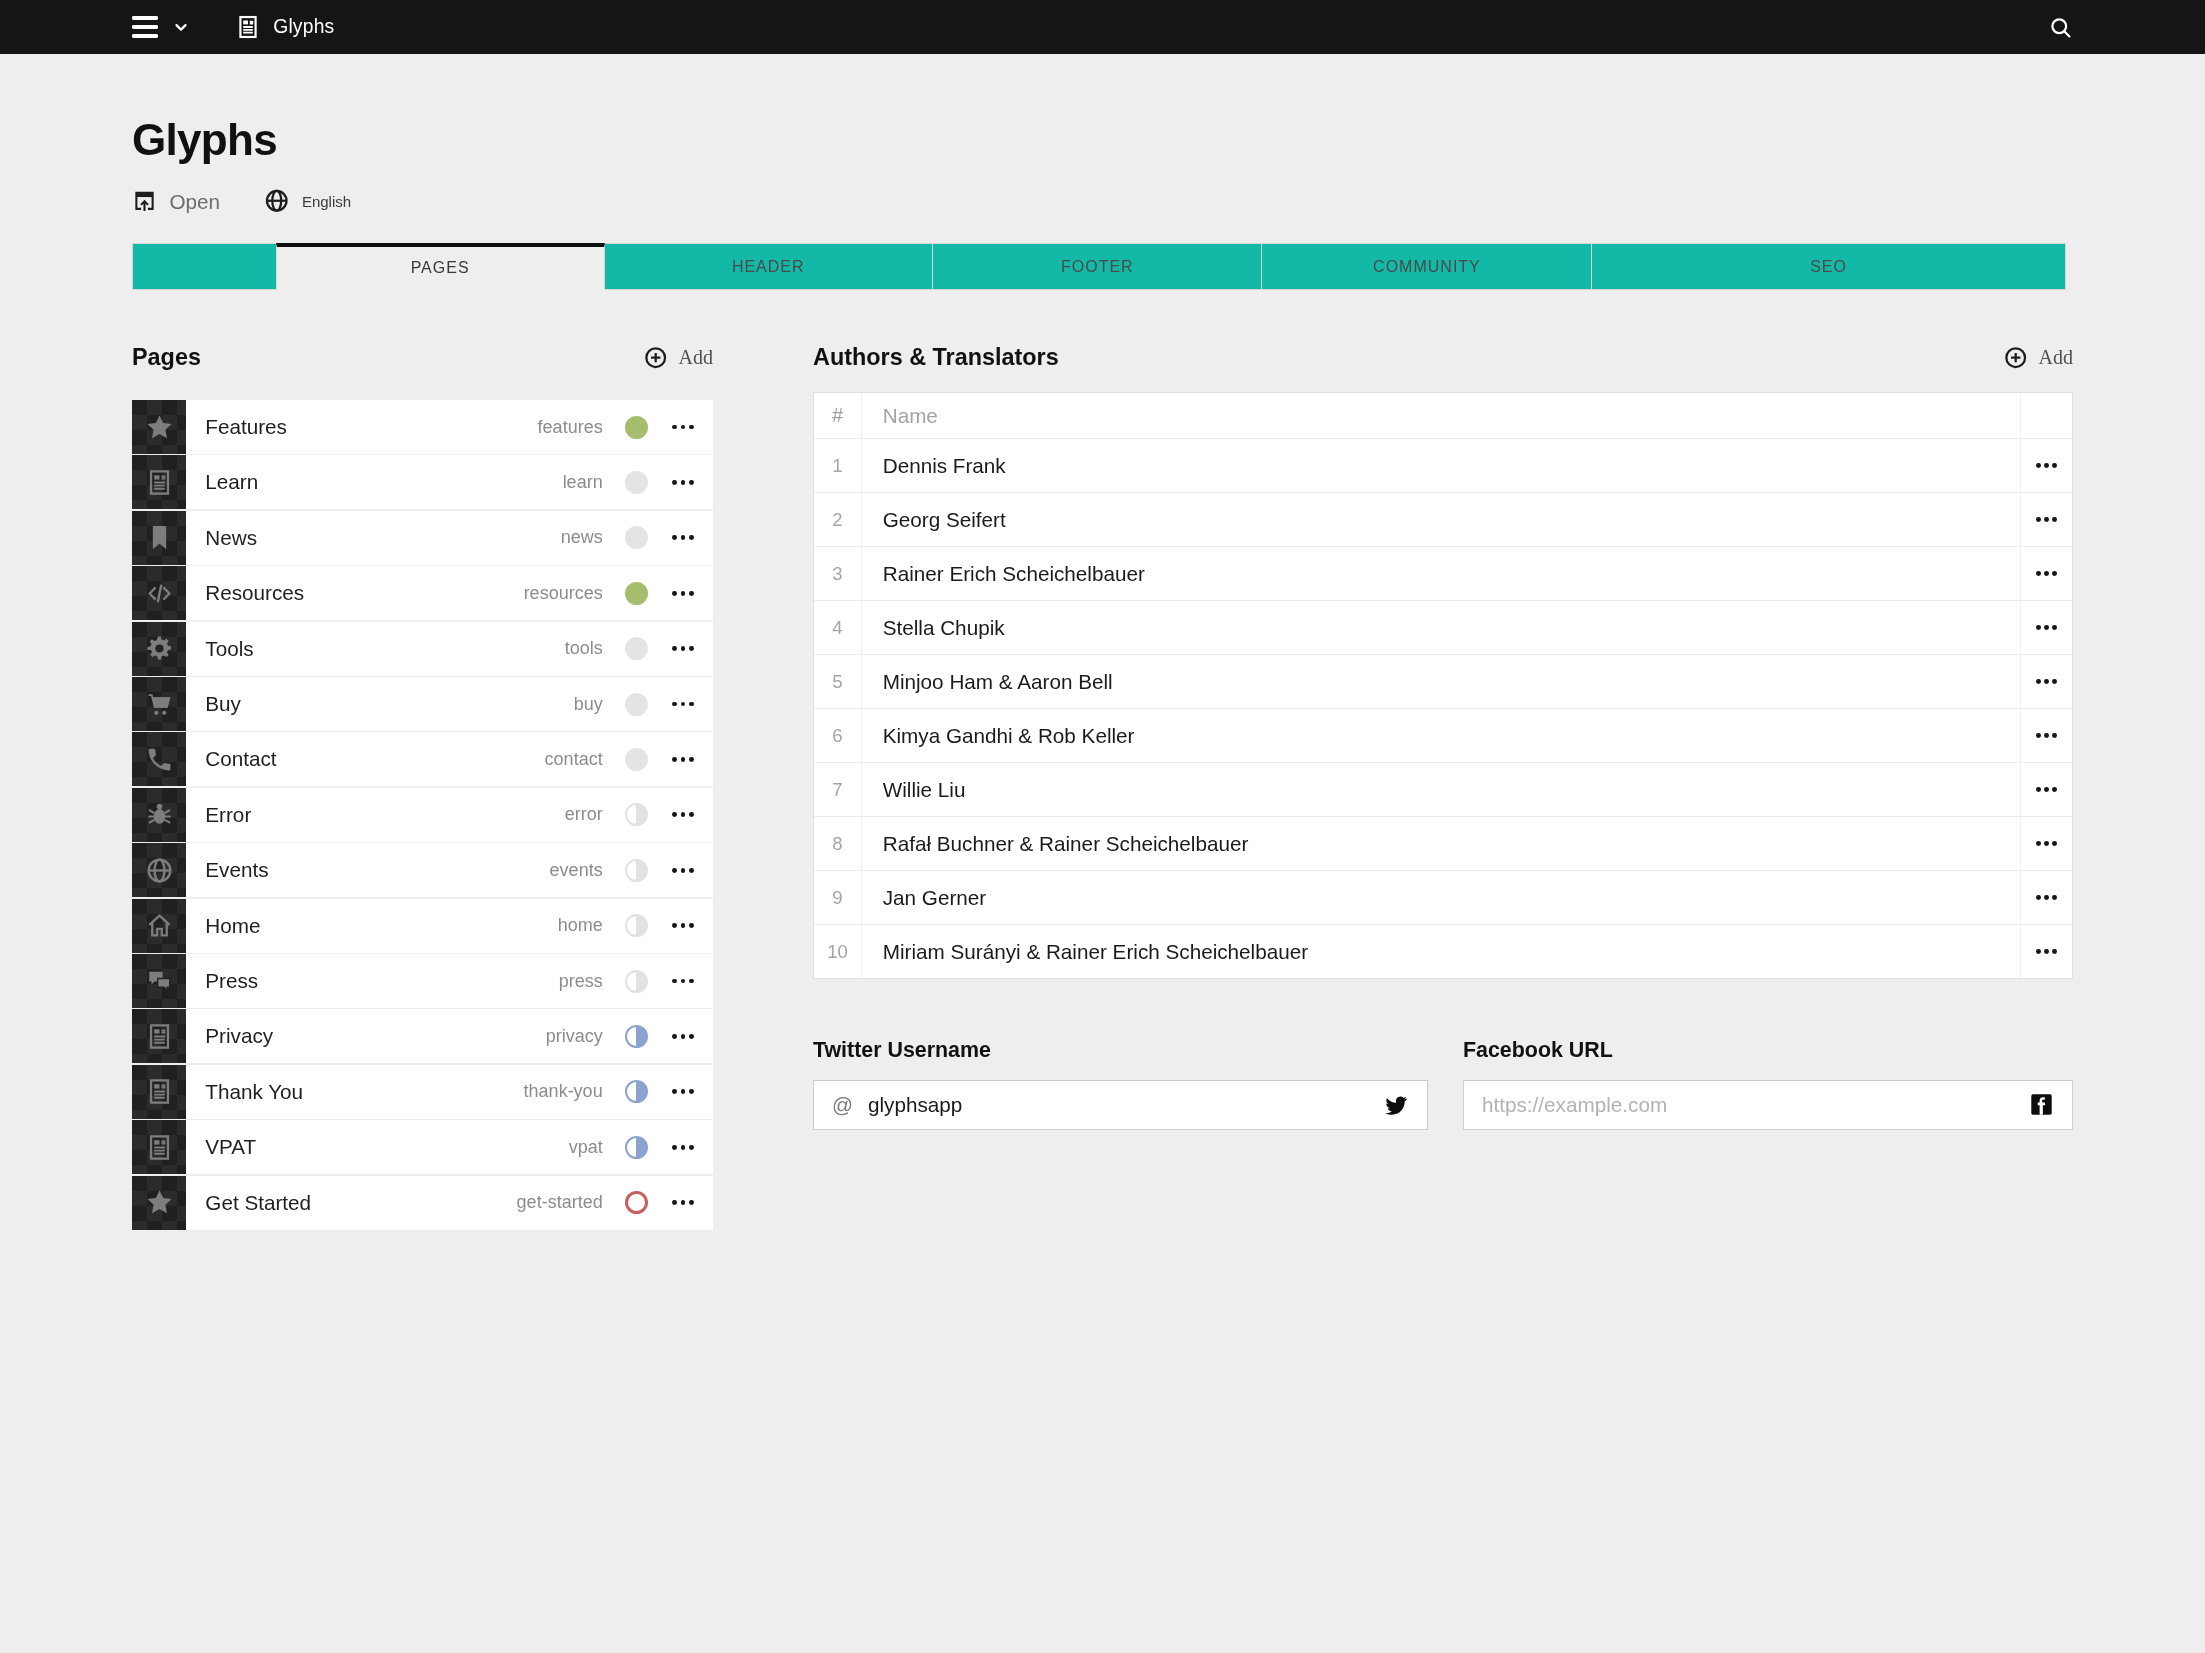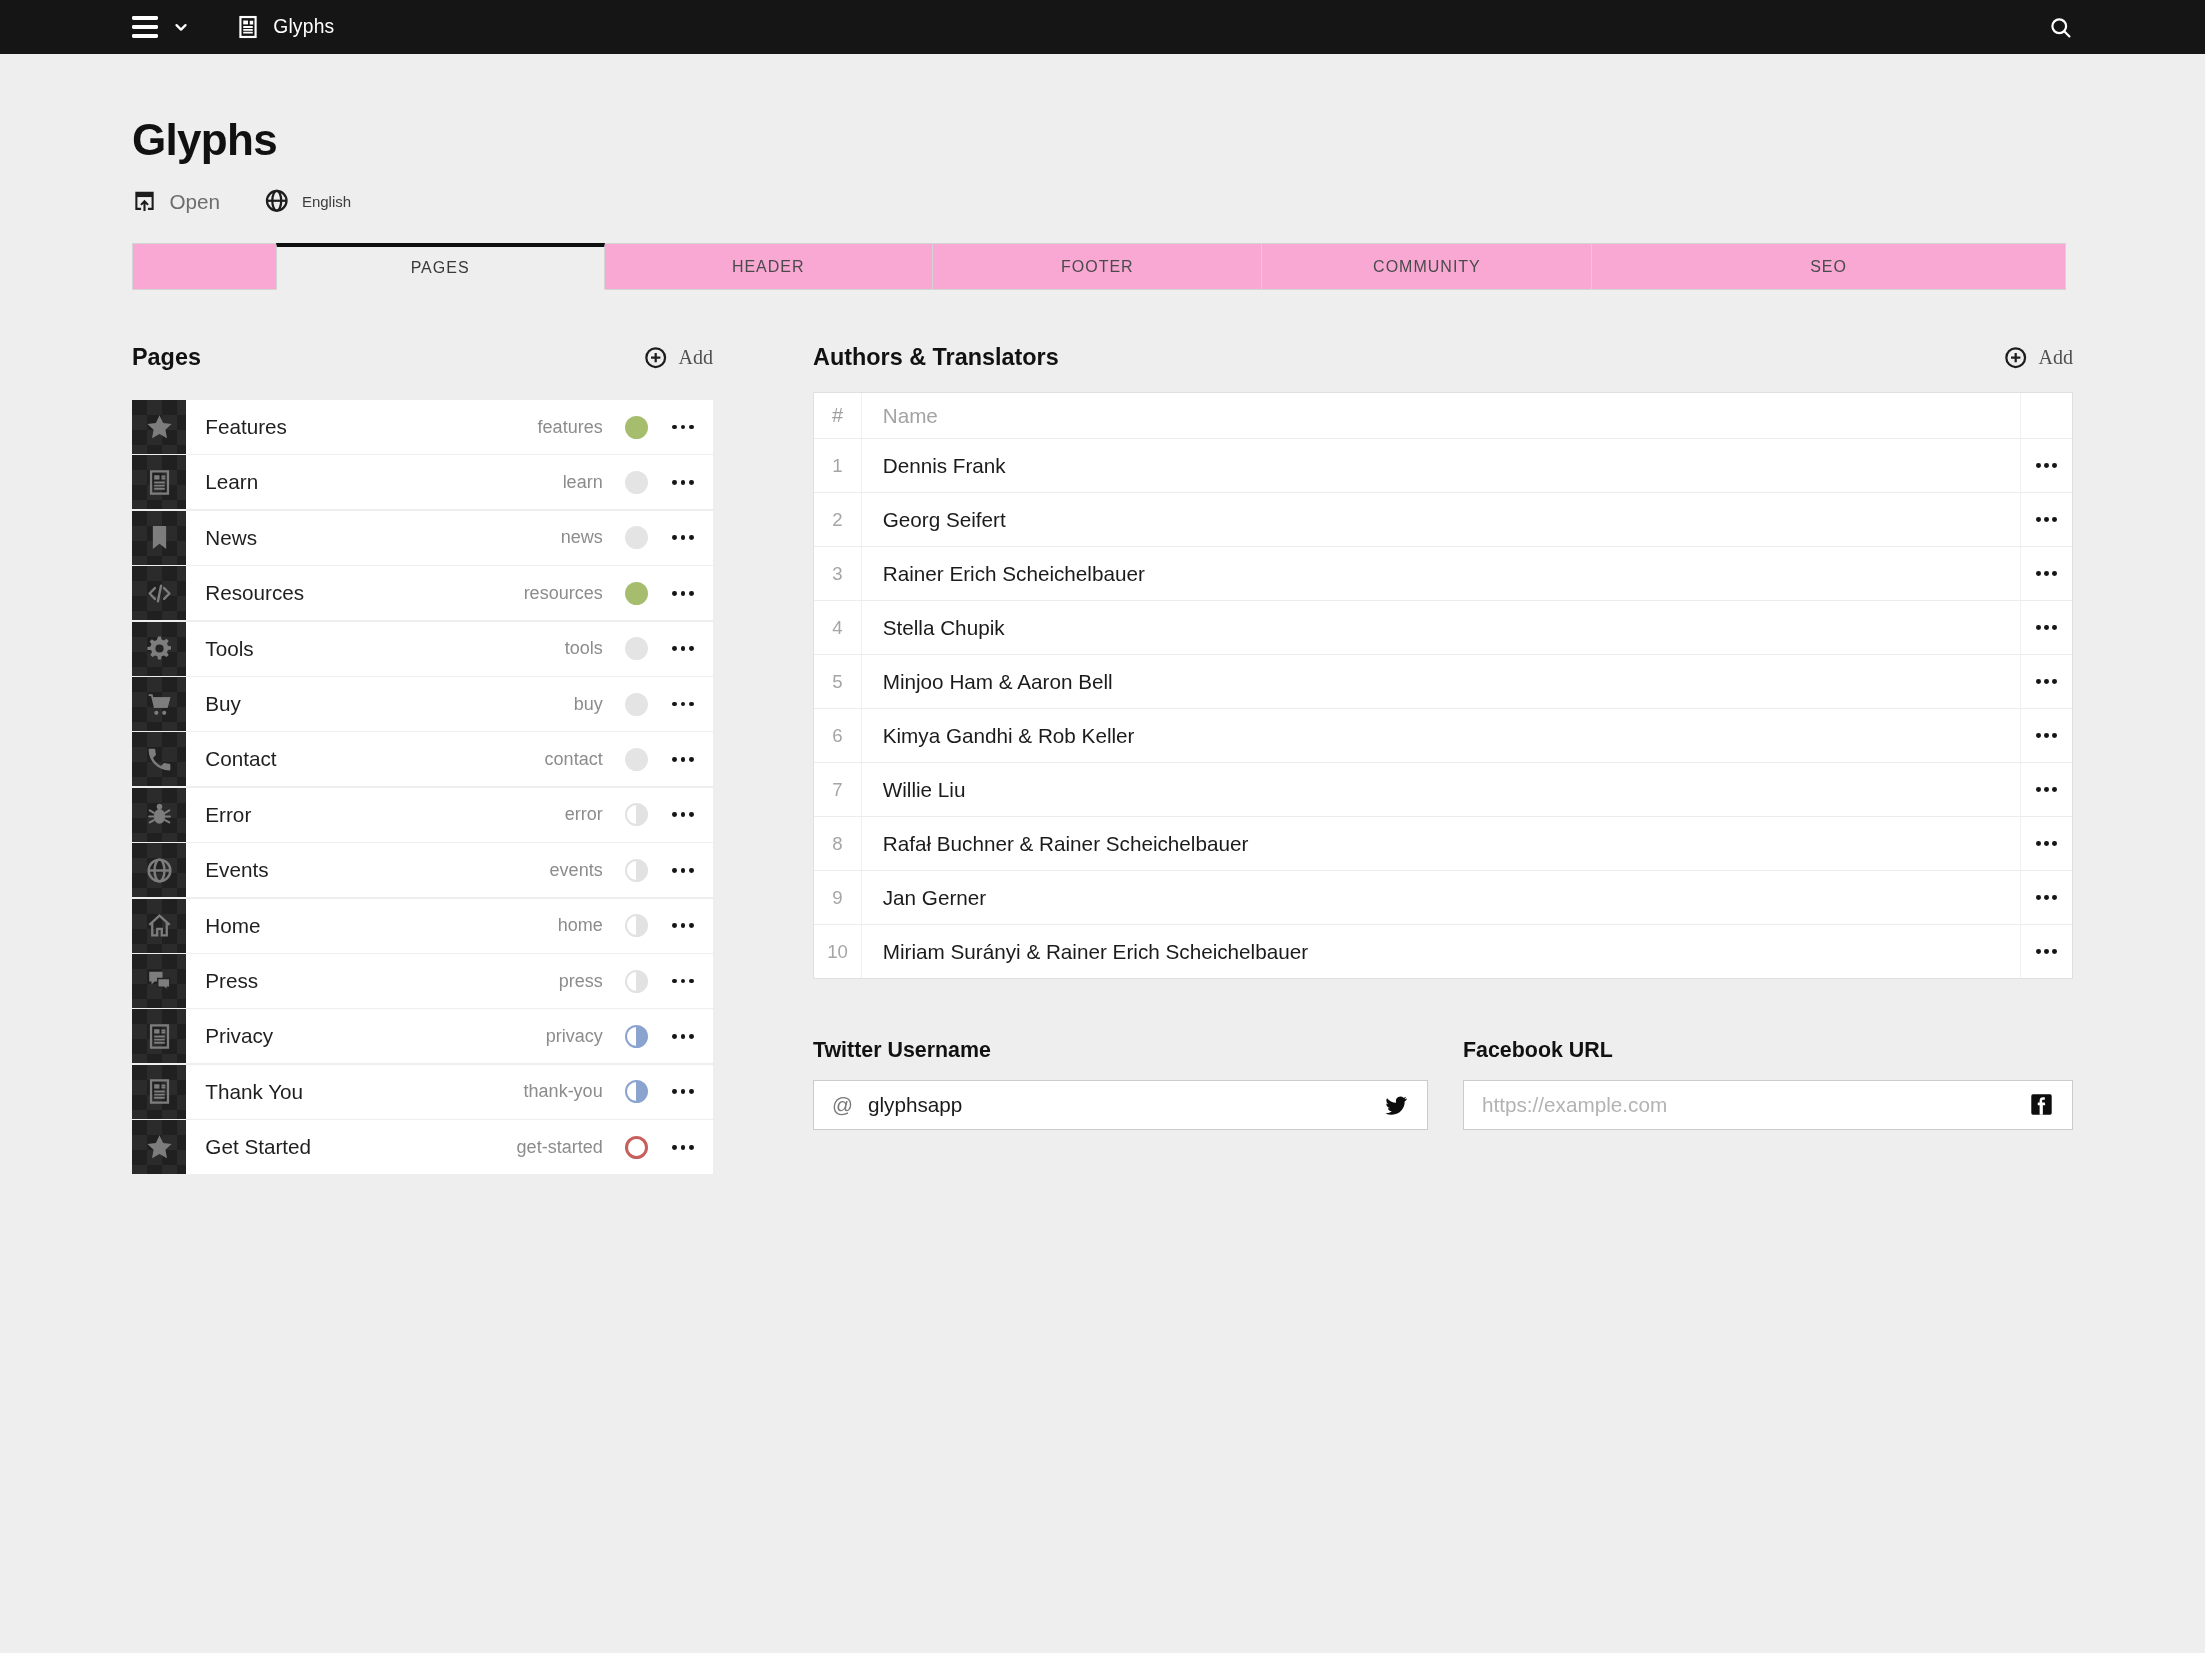--- a/index.html
+++ b/index.html
@@ -18,21 +18,21 @@
   
   .content { padding:0 132px; }
   h1 { font-size:44px; font-weight:700; letter-spacing:-0.7px; margin-top:61px; color:#111; }
   .meta { display:flex; align-items:center; gap:44px; margin-top:23px; }
   .meta-item { display:flex; align-items:center; gap:12.4px; cursor:pointer; }
   .meta-item .lbl-open { font-size:20.7px; color:#6d6d6d; }
   .meta-item .lbl-lang { font-size:15px; color:#3c3c3c; }
 
   
   .tabs { display:flex; margin-top:27.6px; height:47px; }
-  .tab { background:#f9a8d4; border:1.4px solid #d4d4d4; height:100%;
+  .tab { background:#14b8a6; border:1.4px solid #d4d4d4; height:100%;
          display:flex; align-items:center; justify-content:center;
          font-size:16px; letter-spacing:1px; color:#4a4a4a; cursor:pointer; }
   .tab + .tab { margin-left:-1.4px; }
   .tab:nth-child(1){ width:145px; } .tab:nth-child(2){ width:329px; }
   .tab:nth-child(3){ width:330px; } .tab:nth-child(4){ width:331px; }
   .tab:nth-child(5){ width:331px; } .tab:nth-child(6){ width:475px;text-align:center; }
   .tab.active { background:#eeeeee; border-top:4.8px solid #0f0f0f;
                 border-bottom-color:#eeeeee; color:#3a3a3a; position:relative; z-index:1; }
 
   
@@ -414,20 +414,39 @@
               <span class="slug">thank-you</span>
               <span class="dot half-blue"></span>
               <span class="menu">
                 <i></i>
                 <i></i>
                 <i></i>
               </span>
             </div>
         </div>
 
+        <div class="page-row">
+          <div class="tile">
+              <svg viewBox="0 0 24 24">
+                <rect x="5" y="2.8" width="14" height="18.4" fill="none" stroke="#7d7d7d" stroke-width="1.9"></rect>
+                <rect x="7.6" y="6" width="4.4" height="3.6" fill="#7d7d7d"></rect>
+                <path d="M13.6 7h3.2M13.6 8.8h3.2M7.6 12h8.8M7.6 14.6h8.8M7.6 17.2h8.8" stroke="#7d7d7d" stroke-width="1.6"></path>
+              </svg>
+            </div>
+          <div class="row-title">VPAT</div>
+          <div class="row-right">
+              <span class="slug">vpat</span>
+              <span class="dot half-blue"></span>
+              <span class="menu">
+                <i></i>
+                <i></i>
+                <i></i>
+              </span>
+            </div>
+        </div>
 
         <div class="page-row">
           <div class="tile">
               <svg viewBox="0 0 24 24">
                 <path fill="#7d7d7d" d="M12 1.8l3 6.4 7 .9-5.1 4.8 1.3 6.9-6.2-3.4-6.2 3.4 1.3-6.9L2 9.1l7-.9z"></path>
               </svg>
             </div>
           <div class="row-title">Get Started</div>
           <div class="row-right">
               <span class="slug">get-started</span>

